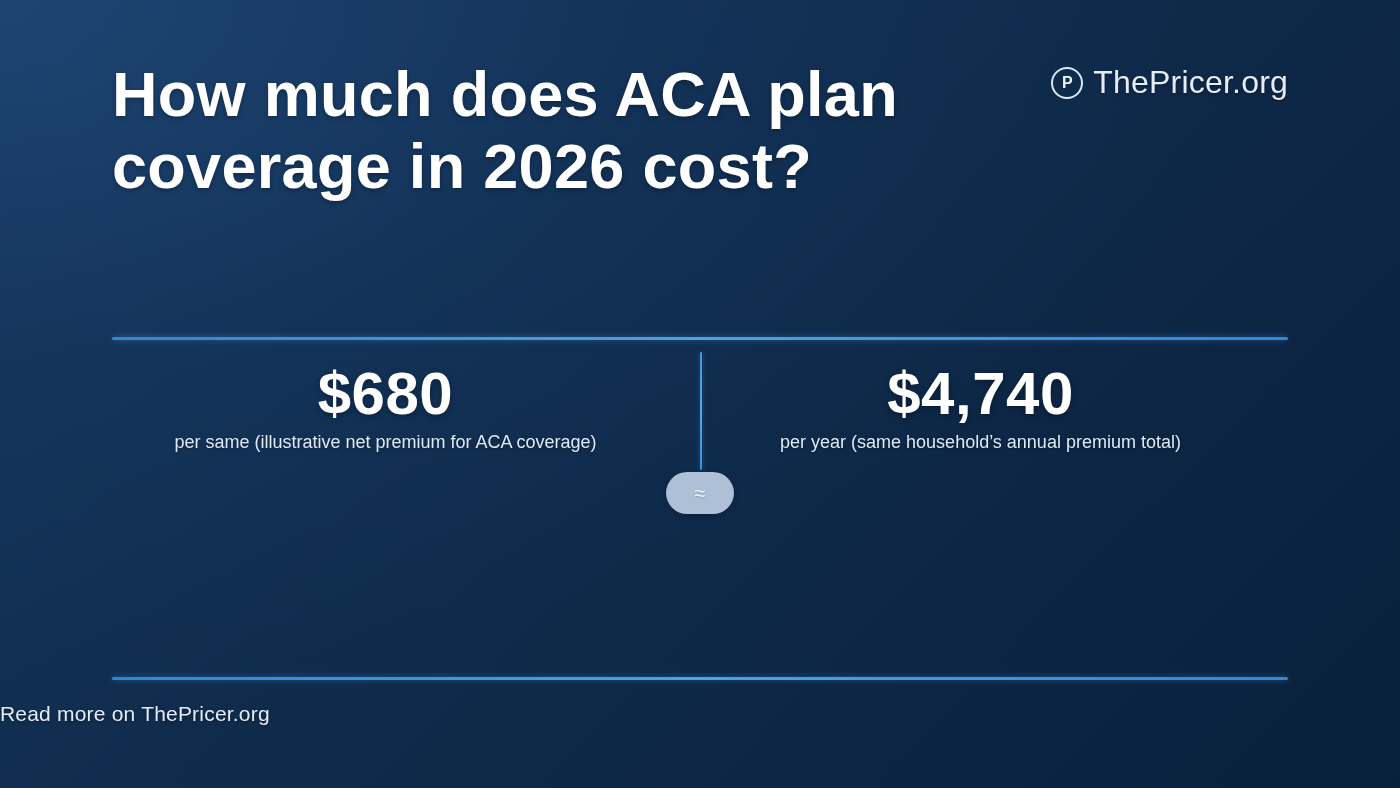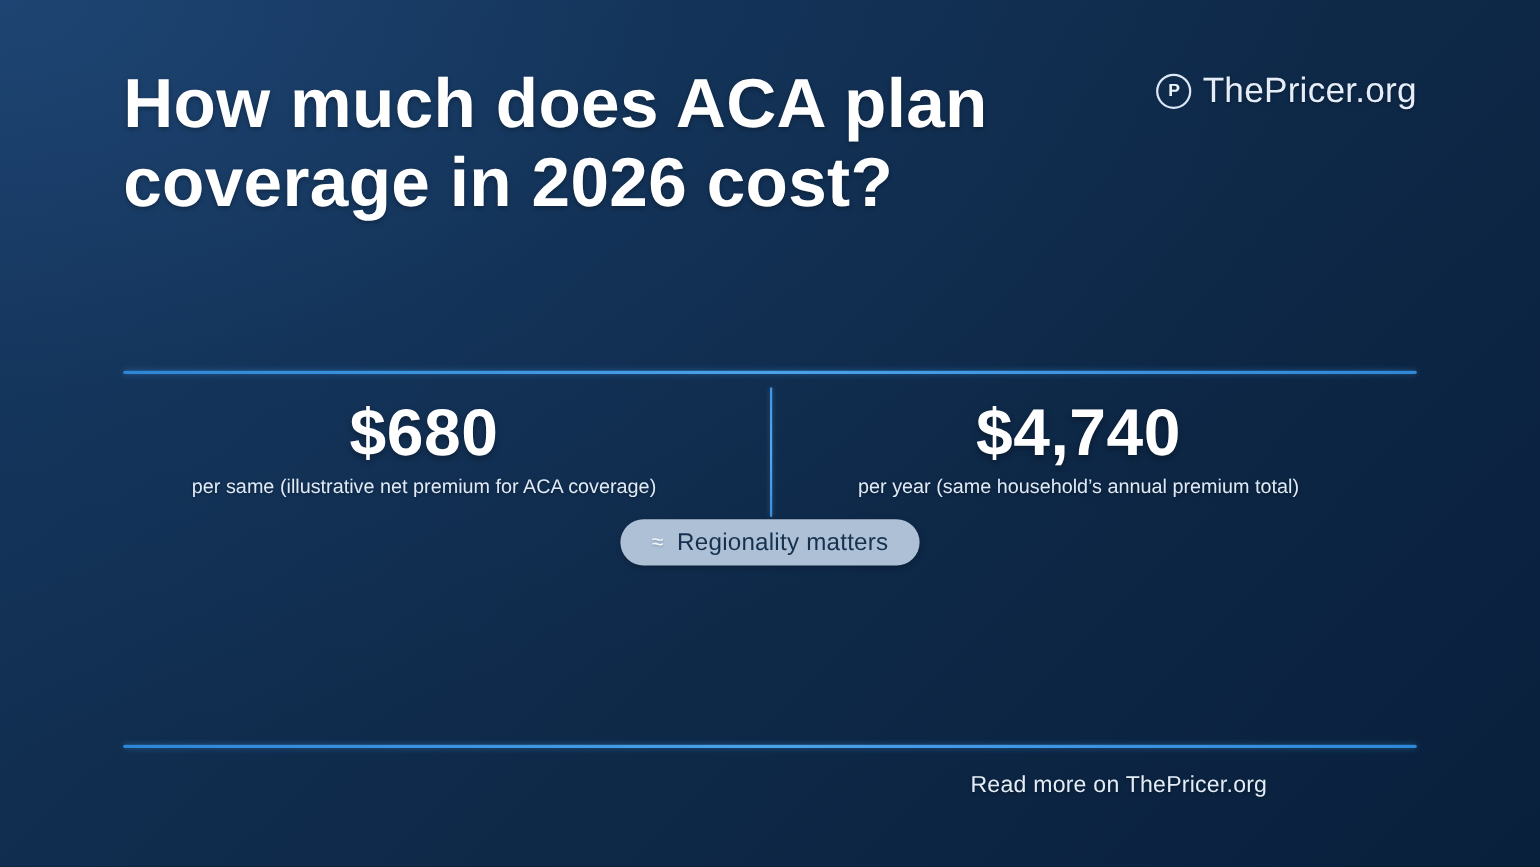--- a/index.html
+++ b/index.html
@@ -165,27 +165,26 @@
     color: #f2f6fb;
     text-shadow: 0 1px 2px rgba(21,49,79,0.30);
   }
 
   
   .footer {
     position: absolute;
     left: 0;
     top: 702px;
     width: 1131px;
-    text-align: right;
+    text-align: left;
     font-size: 21px;
     font-weight: 400;
     color: #e3edf8;
     letter-spacing: 0.2px;
     text-shadow: 0 1px 3px rgba(0,0,0,0.35);
-    margin-left: 21px;
   }
 </style>
 </head>
 <body>
 
 <div id="slide">
 
   <div class="title-block">
     <h1 class="title">How much does ACA plan
 coverage in 2026 cost?</h1>
@@ -209,19 +208,18 @@
     <div class="stat">
       <div class="stat-value">$4,740</div>
       <div class="stat-label">per year (same household’s annual premium total)</div>
     </div>
   </div>
   <div class="stat-divider"></div>
 
   <div class="badge-row">
     <div class="badge">
       <span class="badge-icon">≈</span>
-      <span>Regionality matters</span>
     </div>
   </div>
 
   <div class="footer">Read more on ThePricer.org</div>
 
 </div>
 
 </body></html>

